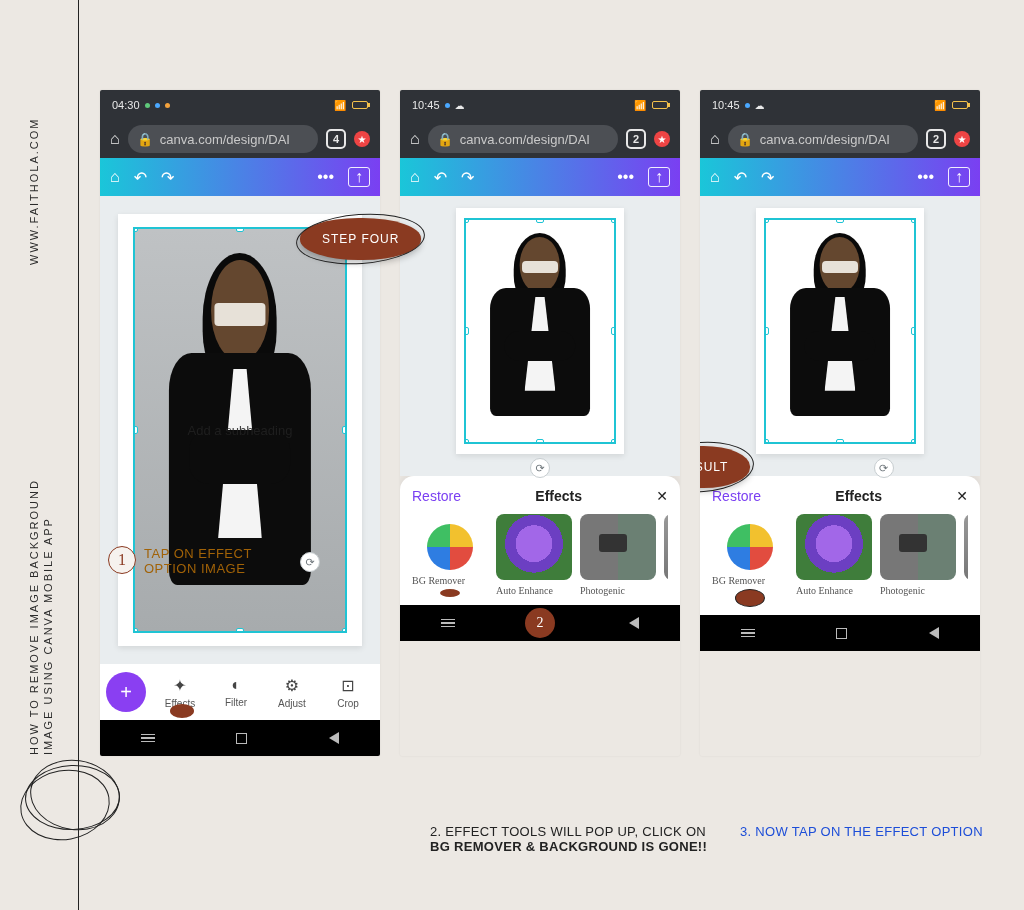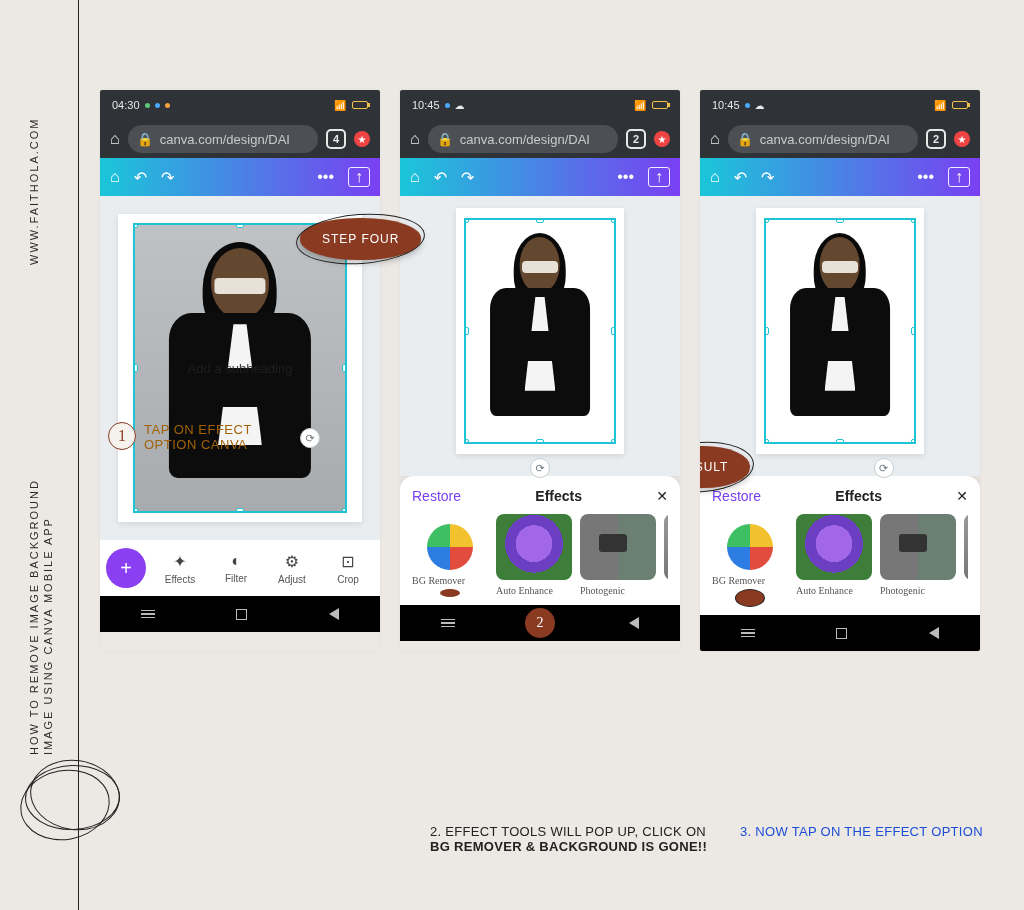--- a/index.html
+++ b/index.html
@@ -65,21 +65,21 @@
     display: flex;
     gap: 20px;
   }
   .phone {
     width: 280px;
     border-radius: 2px;
     overflow: hidden;
     position: relative;
     box-shadow: 0 0 2px rgba(0,0,0,.08);
   }
-  .phone.large .canvas-area { height: 344px; }
+  .phone.large .canvas-area { height: 468px; }
 
   
   .statusbar {
     height: 30px;
     background: #2f3237;
     color: #e8e8e8;
     display: flex;
     align-items: center;
     justify-content: space-between;
     padding: 0 12px;
@@ -418,21 +418,21 @@
             <span class="handle h-mr"></span>
           <span class="handle h-mt"></span>
             <span class="handle h-mb"></span>
         </div>
       </div>
 
       <div class="annot1">
         <div class="annot-circle">1</div>
         <div>
           <div class="annot-label">TAP ON EFFECT</div>
-          <div class="annot-label">OPTION CANVA</div>
+          <div class="annot-label">OPTION IMAGE</div>
         </div>
       </div>
       <span style="position:absolute;right:60px;bottom:92px;width:20px;height:20px;border:1px solid #c7cdd0;border-radius:50%;background:#fff;display:flex;align-items:center;justify-content:center;color:#6b7378;font-size:11px;">⟳</span>
     </div>
 
     <div class="toolrow">
       <div class="fab">+</div>
       <div class="tool">
         <span class="ic">✦</span>
         <span>Effects</span>

